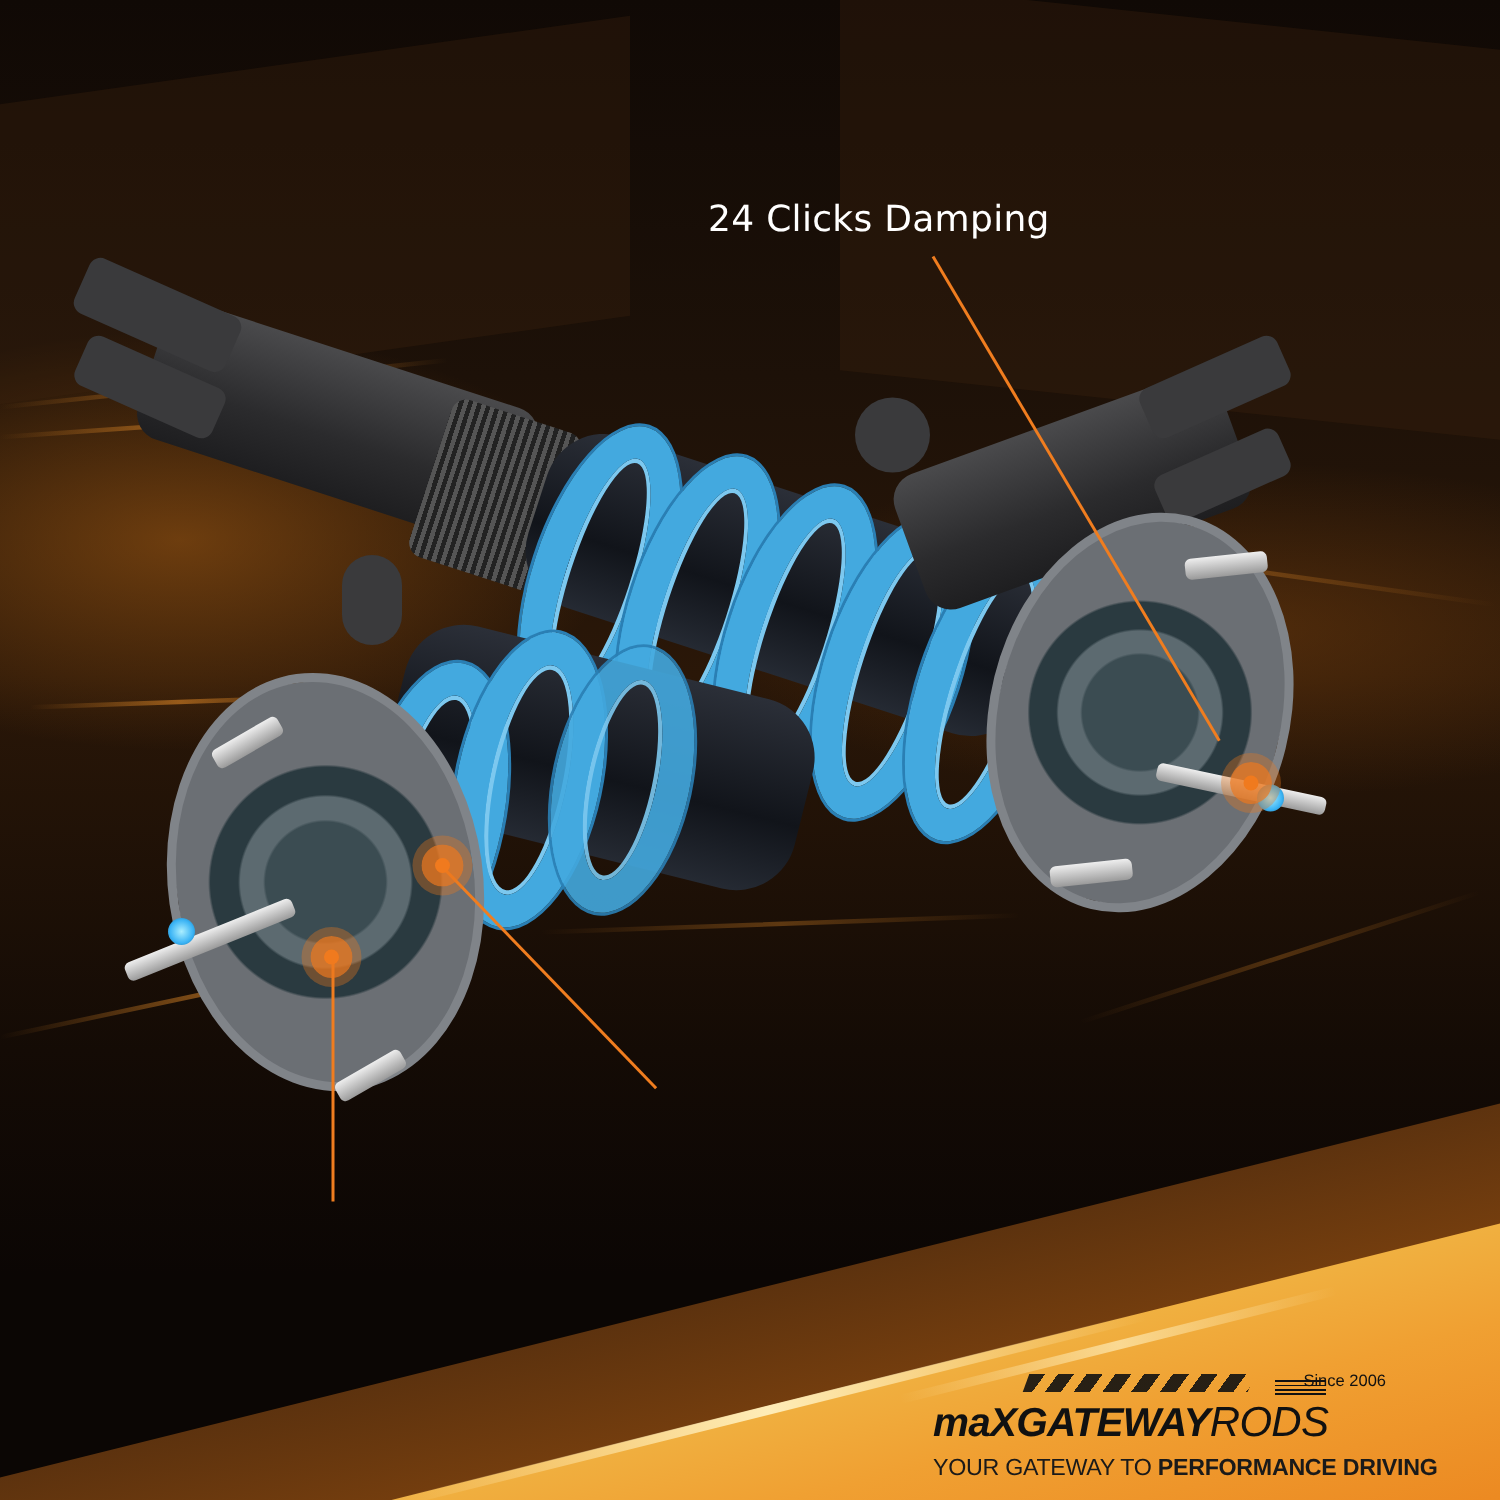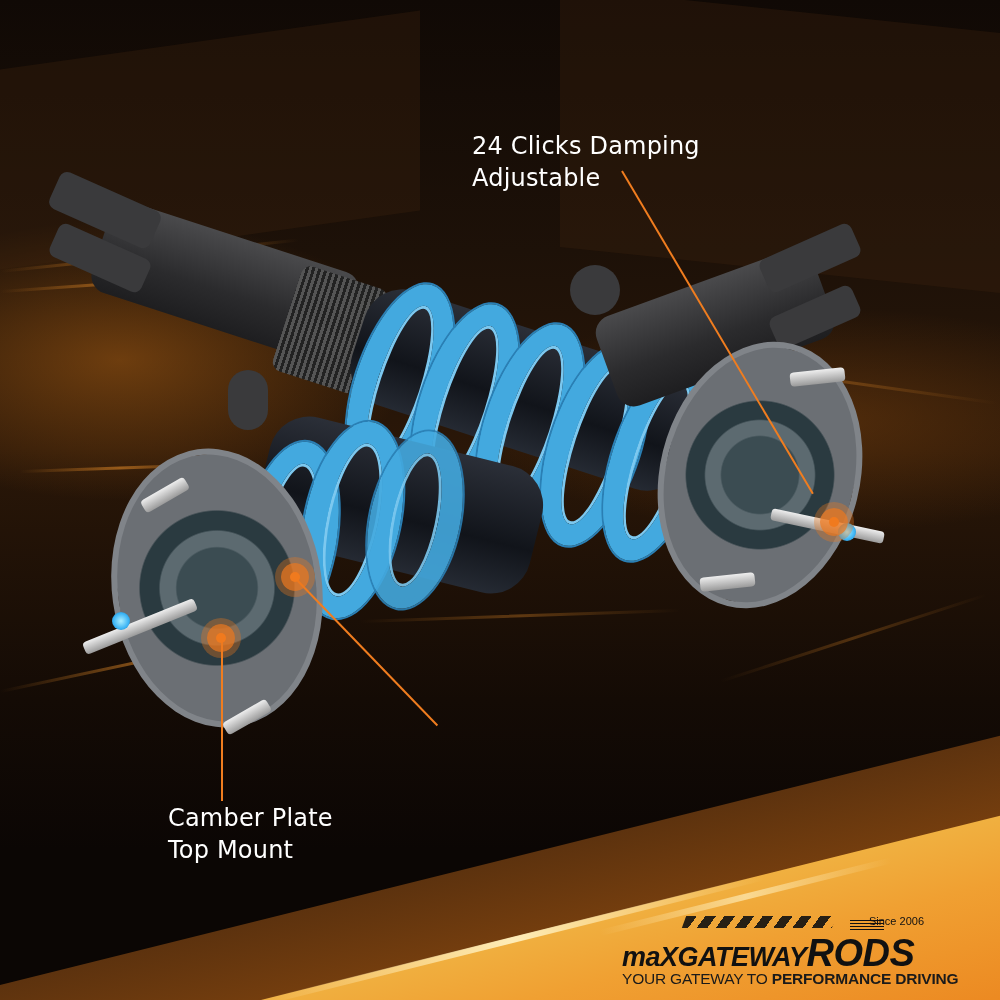--- a/index.html
+++ b/index.html
@@ -52,21 +52,21 @@
 
   
   .logo { position: absolute; left: 622px; top: 912px; width: 330px; height: 78px; }
   .logo .since { position: absolute; right: 28px; top: 3px; font-family: "Liberation Sans", sans-serif; font-size: 11px; color: #111; }
   .logo .speedlines { position: absolute; left: 228px; top: 8px; width: 34px; height: 10px;
     background: repeating-linear-gradient(180deg,#111 0 1px, transparent 1px 3px); }
   .logo .checker { position: absolute; left: 62px; top: 4px; width: 150px; height: 12px;
     background: repeating-linear-gradient(110deg,#111 0 10px, transparent 10px 18px); transform: skewX(-20deg); opacity:.9; }
   .logo .word { position: absolute; left: 0; top: 20px; font-family: "Liberation Sans", sans-serif; font-weight: 700; font-style: italic;
     font-size: 27px; color: #111; letter-spacing: -0.5px; white-space: nowrap; }
-  .logo .word .rods { font-size: 38px; font-weight: 700; }
+  .logo .word .rods { font-size: 28px; font-weight: 400; }
   .logo .tagline { position: absolute; left: 0; top: 58px; font-family: "Liberation Sans", sans-serif; font-size: 15.5px; color: #1a1a1a; white-space: nowrap; letter-spacing: -0.2px; }
   .logo .tagline b { font-weight: 700; }
 </style>
 </head>
 <body>
 
 <div class="stage">
 
   <div class="bldg" style="left:0;top:40px;width:420px;height:200px;transform:skewY(-8deg);"></div>
   <div class="bldg" style="left:560px;top:10px;width:440px;height:260px;transform:skewY(6deg);"></div>
@@ -119,32 +119,27 @@
     <div class="bolt" style="left:140px;top:488px;width:50px;height:14px;transform:rotate(-30deg);"></div>
     <div class="bolt" style="left:222px;top:710px;width:50px;height:14px;transform:rotate(-30deg);"></div>
     <div class="bolt" style="left:80px;top:620px;width:120px;height:13px;transform:rotate(-22deg);"></div>
     <div class="blue-cap" style="left:112px;top:612px;"></div>
   </div>
 
   <div class="line" style="left:622px;top:170px;width:375px;transform:rotate(59.4deg);"></div>
   <div class="dot" style="left:820px;top:508px;"></div>
   <div class="label" style="left:472px;top:130px;">
     <div>24 Clicks Damping</div>
-    <div>Adjustable</div>
   </div>
 
   <div class="line" style="left:295px;top:577px;width:205px;transform:rotate(46deg);"></div>
   <div class="dot" style="left:281px;top:563px;"></div>
 
   <div class="line" style="left:222px;top:638px;width:162px;transform:rotate(90deg);"></div>
   <div class="dot" style="left:207px;top:624px;"></div>
-  <div class="label" style="left:168px;top:802px;">
-    <div>Camber Plate</div>
-    <div>Top Mount</div>
-  </div>
 
   <div class="logo">
     <div class="checker"></div>
     <div class="speedlines"></div>
     <div class="since">Since 2006</div>
     <div class="word"><span>maX</span><span>GATEWAY</span><span class="rods">RODS</span></div>
     <div class="tagline"><span>YOUR GATEWAY TO </span><b>PERFORMANCE DRIVING</b></div>
   </div>
 
 </div>

